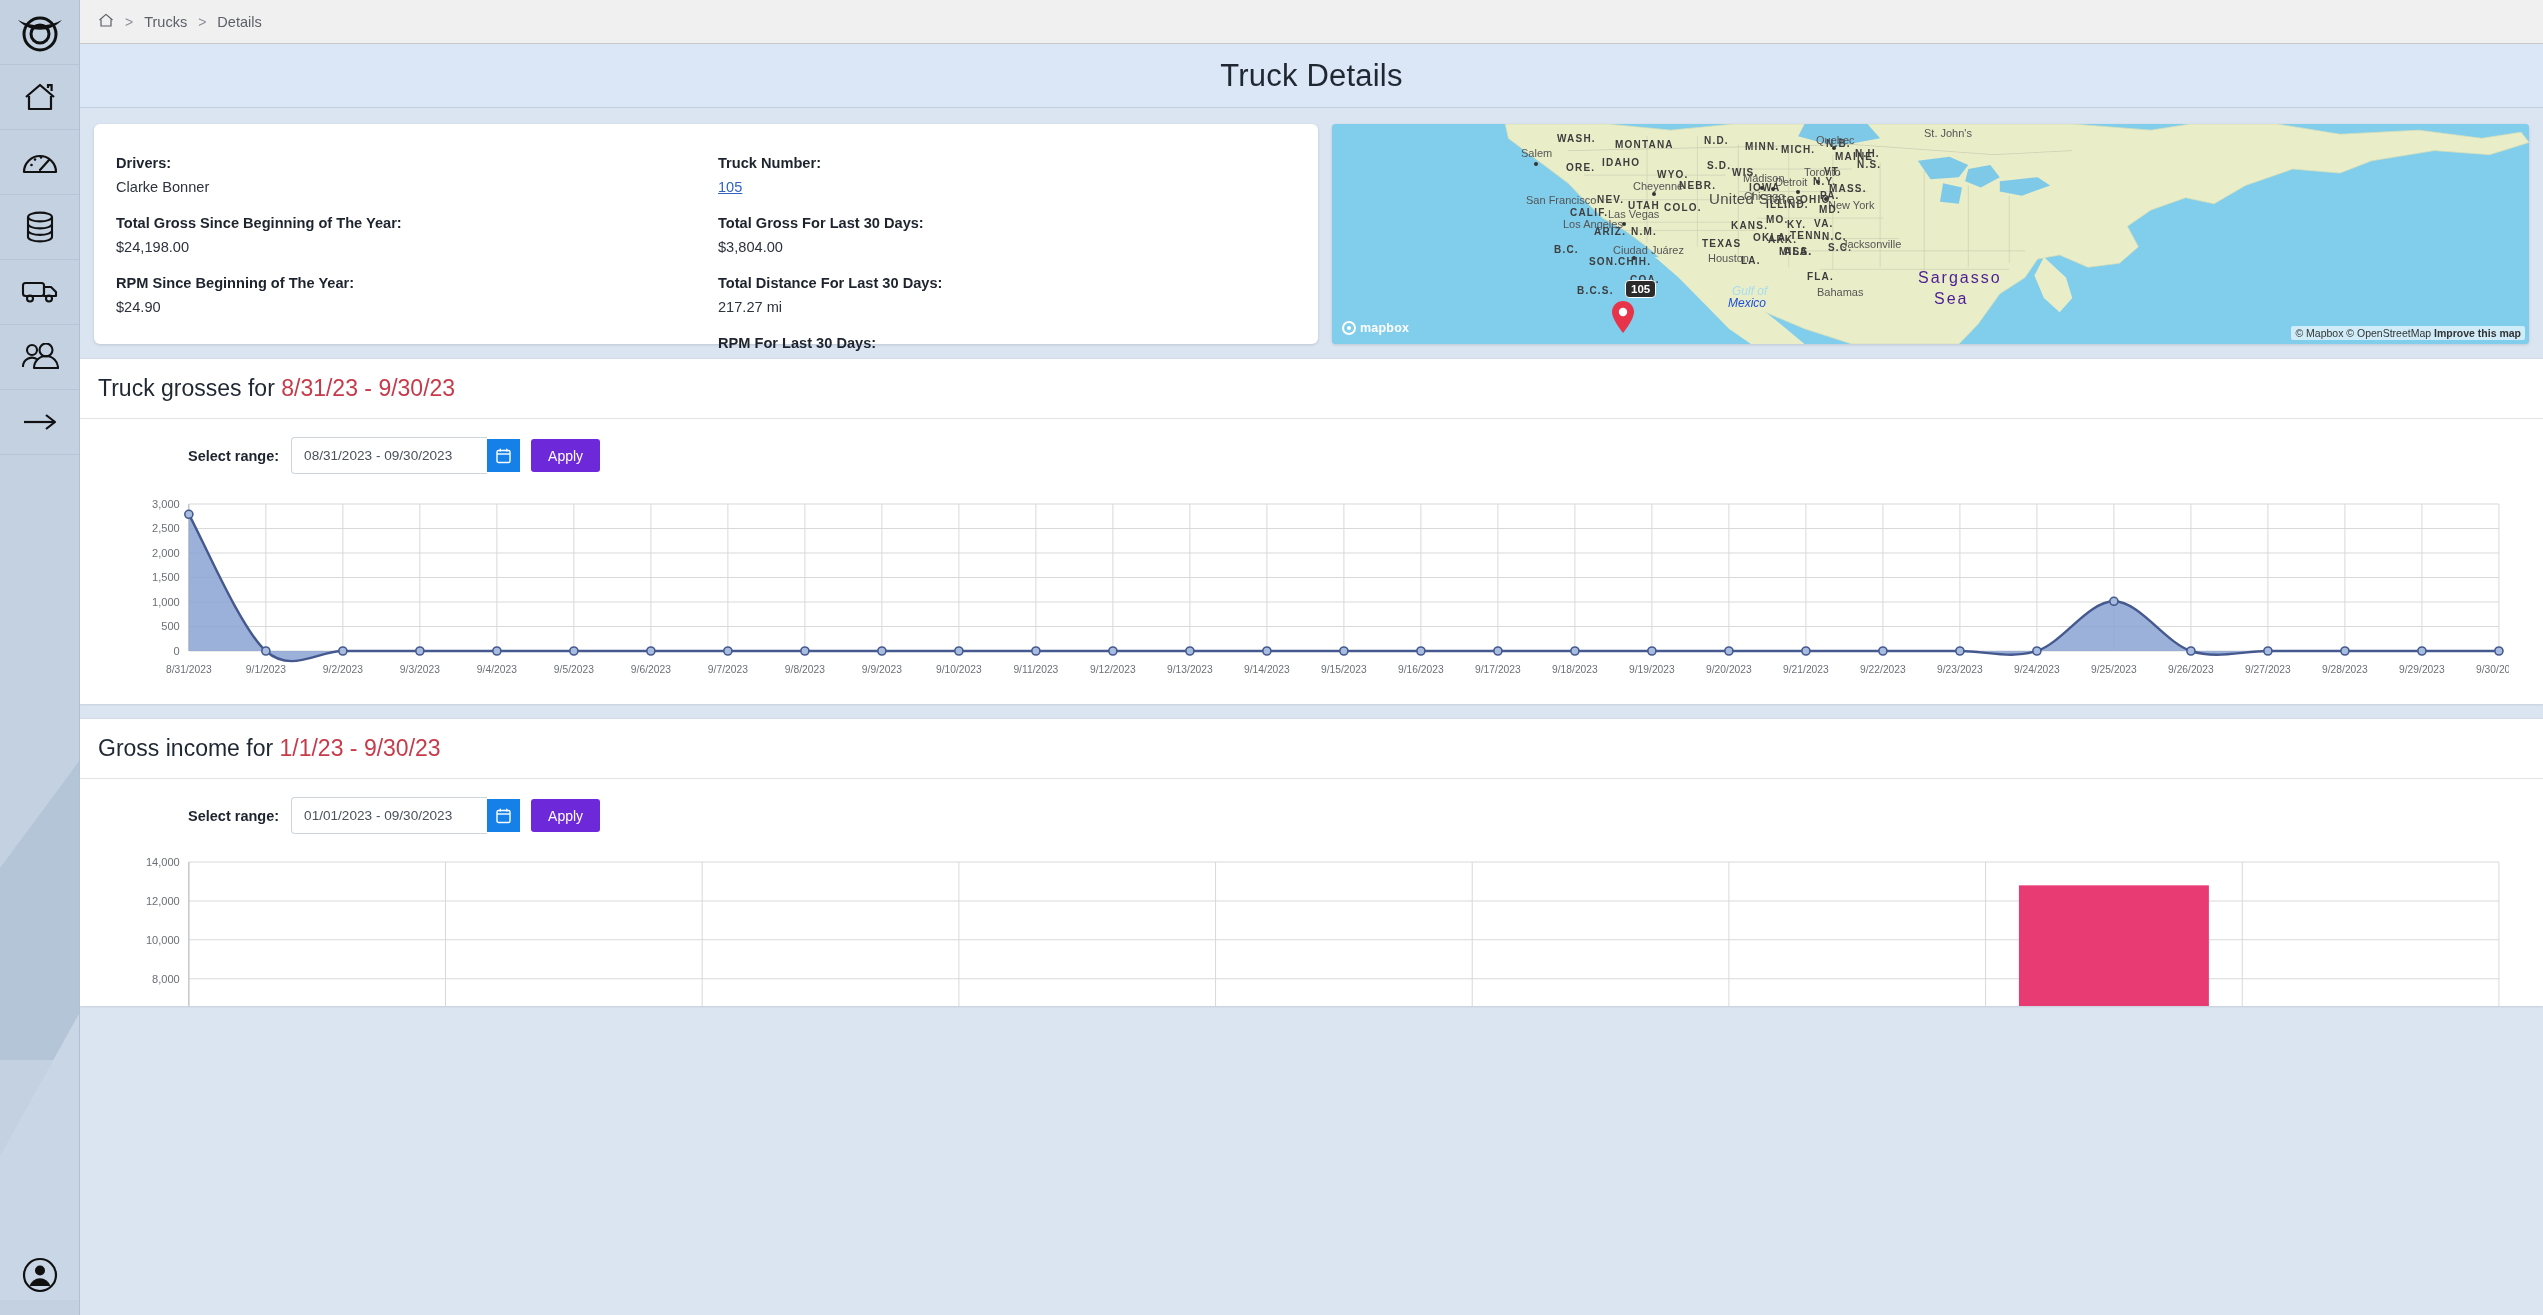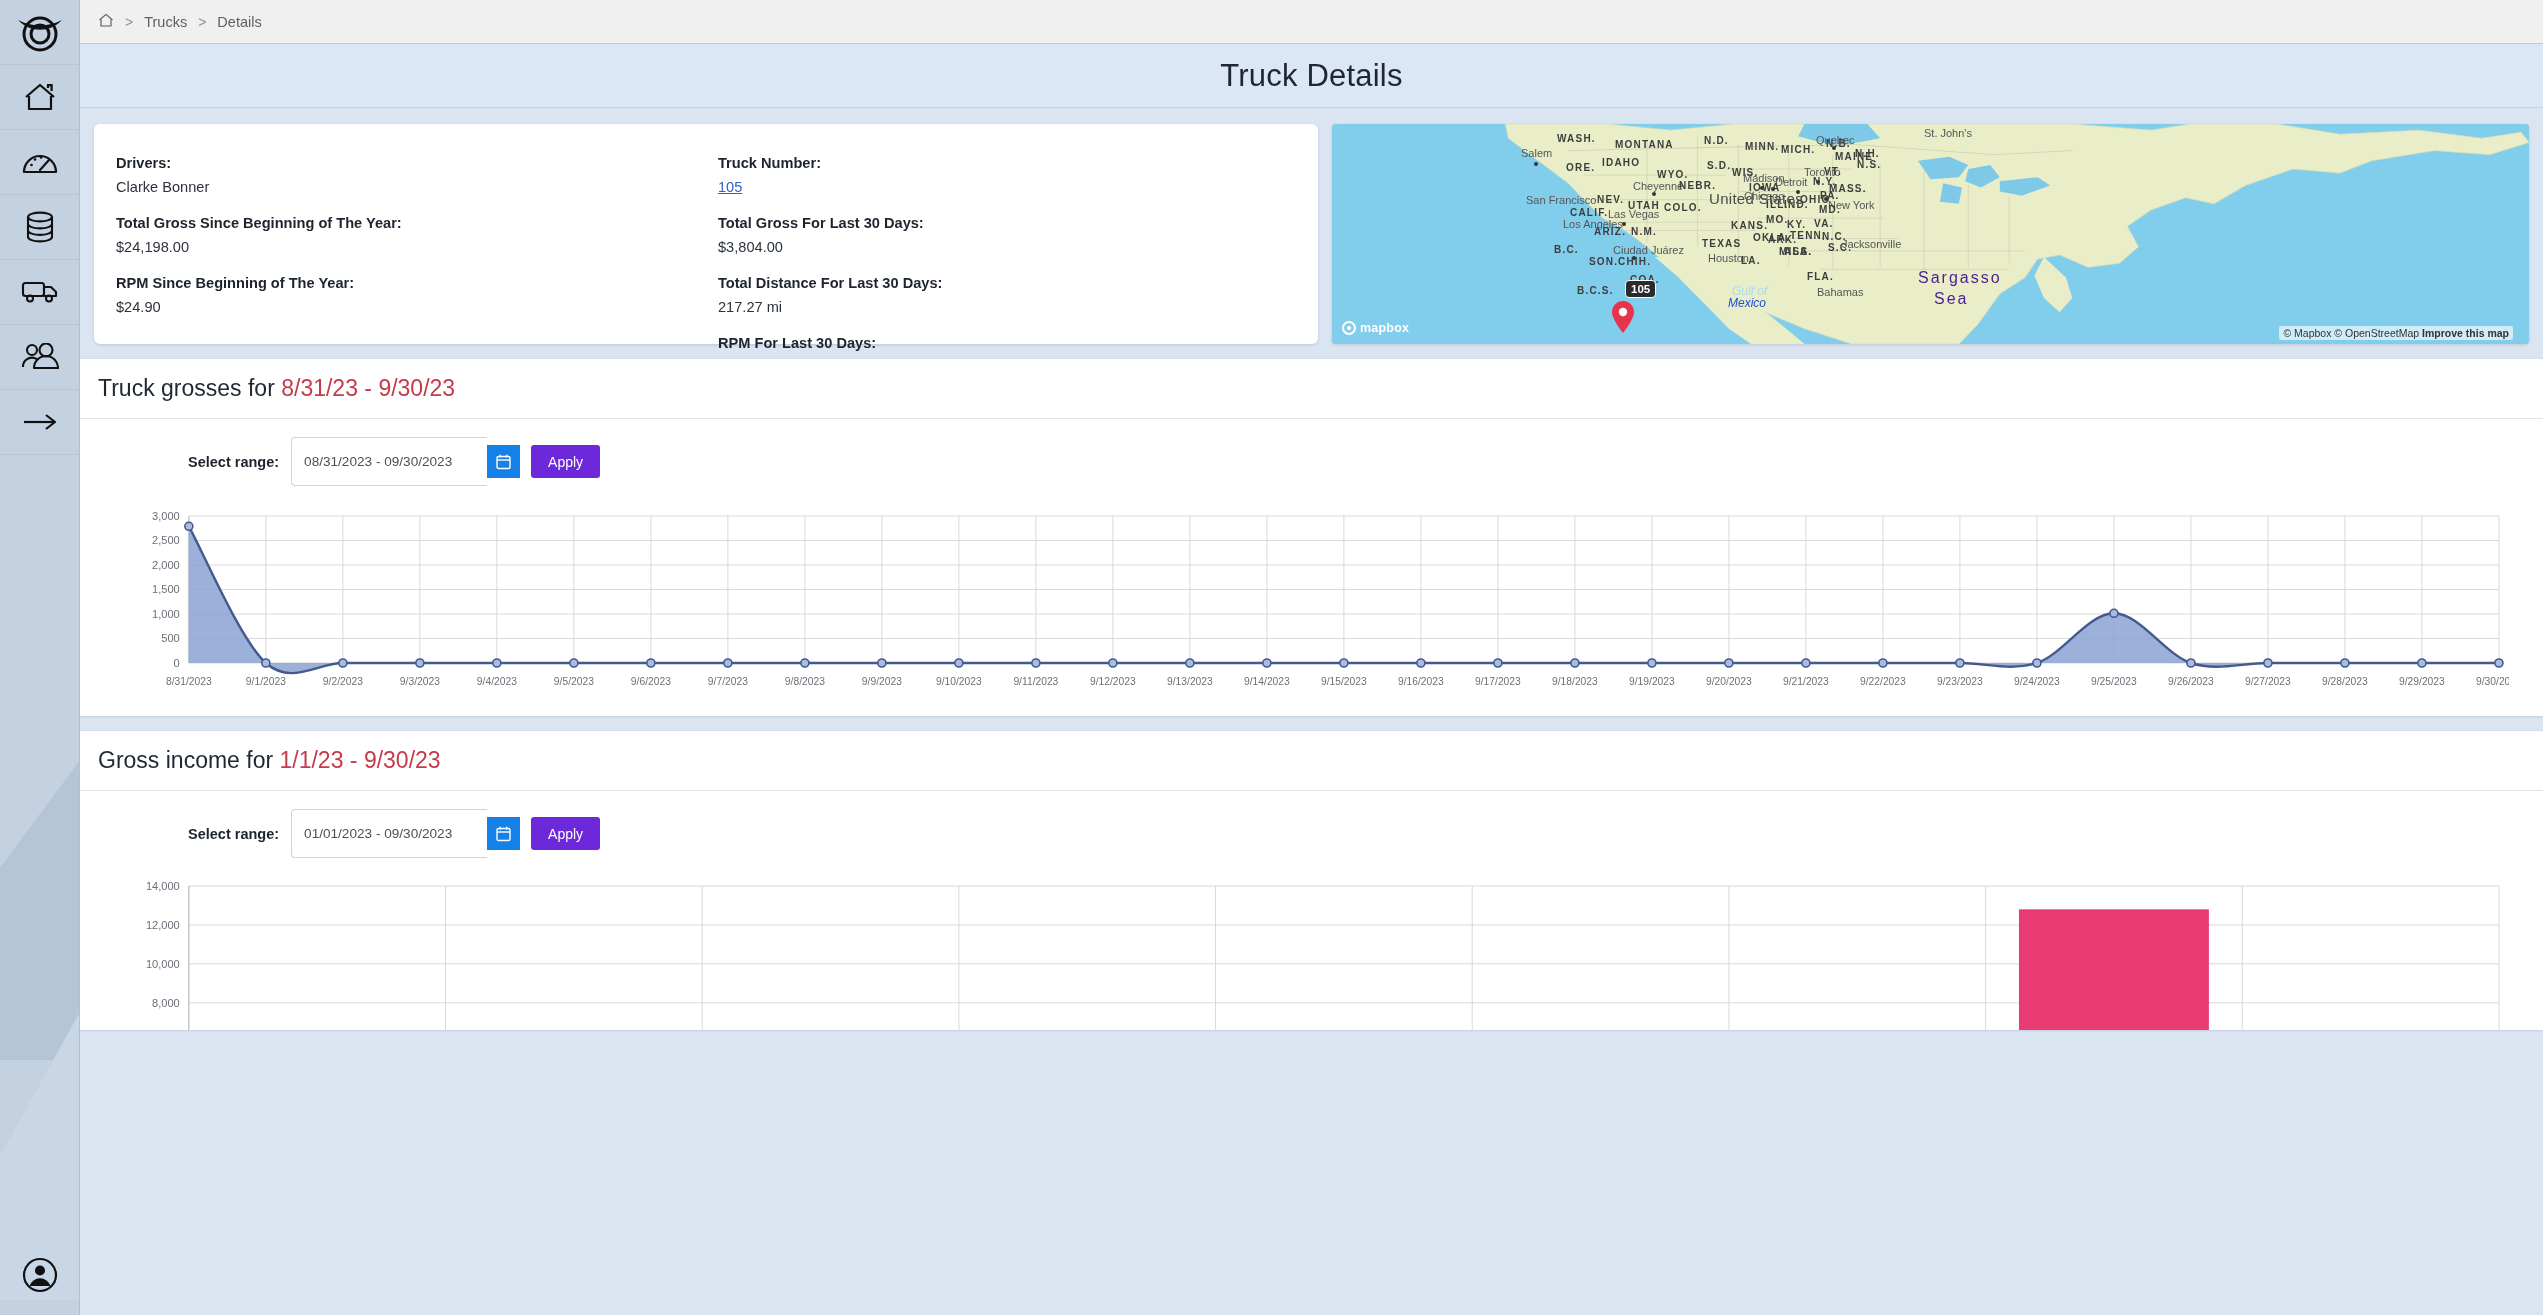--- a/index.html
+++ b/index.html
@@ -80,21 +80,21 @@
   .mapbox-logo {
     position:absolute; left:10px; bottom:9px; display:flex; align-items:center;
     gap:4px; color:#fff; font-size:12.5px; font-weight:700; letter-spacing:.2px;
   }
   .mapbox-logo .ring {
     width:14px;height:14px;border-radius:50%;border:2.5px solid #fff;
     display:flex;align-items:center;justify-content:center;
   }
   .mapbox-logo .ring i { display:block;width:4px;height:4px;background:#fff;border-radius:50%; }
   .map-attr {
-    position:absolute; right:16px; bottom:4px; font-size:10.5px; color:#333;
+    position:absolute; right:4px; bottom:4px; font-size:10.5px; color:#333;
     background: rgba(255,255,255,.62); padding:1px 4px; border-radius:2px;
     white-space:nowrap;
   }
   .map-attr b { font-weight:700; }
   .map-pin { position:absolute; left:278px; top:176px; width:26px; height:34px; }
   .map-badge {
     position:absolute; left:293px; top:156px;
     background:#2b2b2b; color:#fff; font-size:11.5px; font-weight:700;
     padding:2px 5px; border-radius:4px; border:1.5px solid #fff;
   }
@@ -111,21 +111,21 @@
     box-shadow: 0 1px 2px rgba(0,0,0,.1);
   }
   .panel-head {
     padding: 16px 0 16px 18px; font-size: 23px; color:#1f2733; font-weight:400;
     border-bottom:1px solid #e3e3e3;
   }
   .panel-head .dt { color:#c63a49; }
   .range-row { display:flex; align-items:center; gap: 0; padding: 18px 0 12px 108px; }
   .range-label { font-size:14.5px; font-weight:700; color:#1d242e; margin-right:12px; }
   .range-input {
-    height: 49px; border:1px solid #ced4da; border-right:none;
+    height: 37px; border:1px solid #ced4da; border-right:none;
     border-radius: 4px 0 0 4px; padding: 0 12px; font-size:13.6px; color:#4a5159;
     width: 196px; background:#fff; font-family:"Liberation Sans", sans-serif;
   }
   .cal-btn {
     height:33px; width:33px; background:#1580e8; border:none; color:#fff;
     display:flex;align-items:center;justify-content:center;cursor:pointer;
   }
   .apply-btn {
     height:33px; background:#6d28d9; border:none; color:#fff; font-size:14px;
     padding: 0 17px; margin-left: 11px; border-radius:3px; cursor:pointer;

